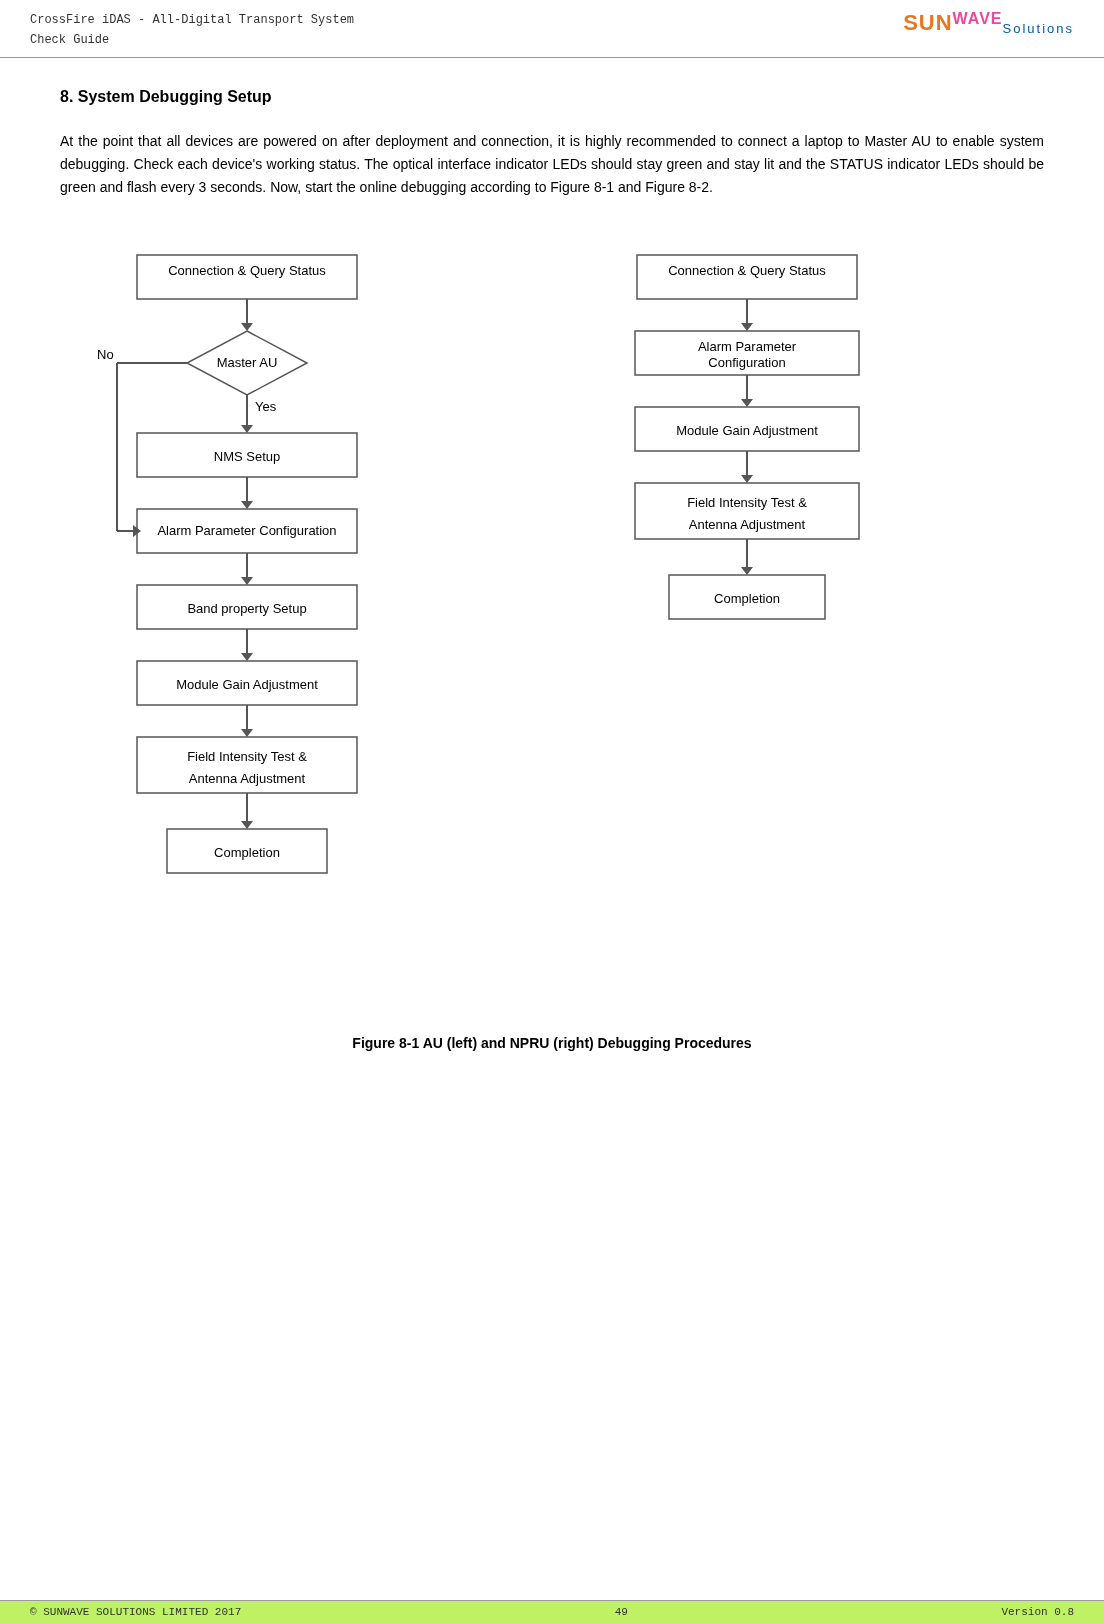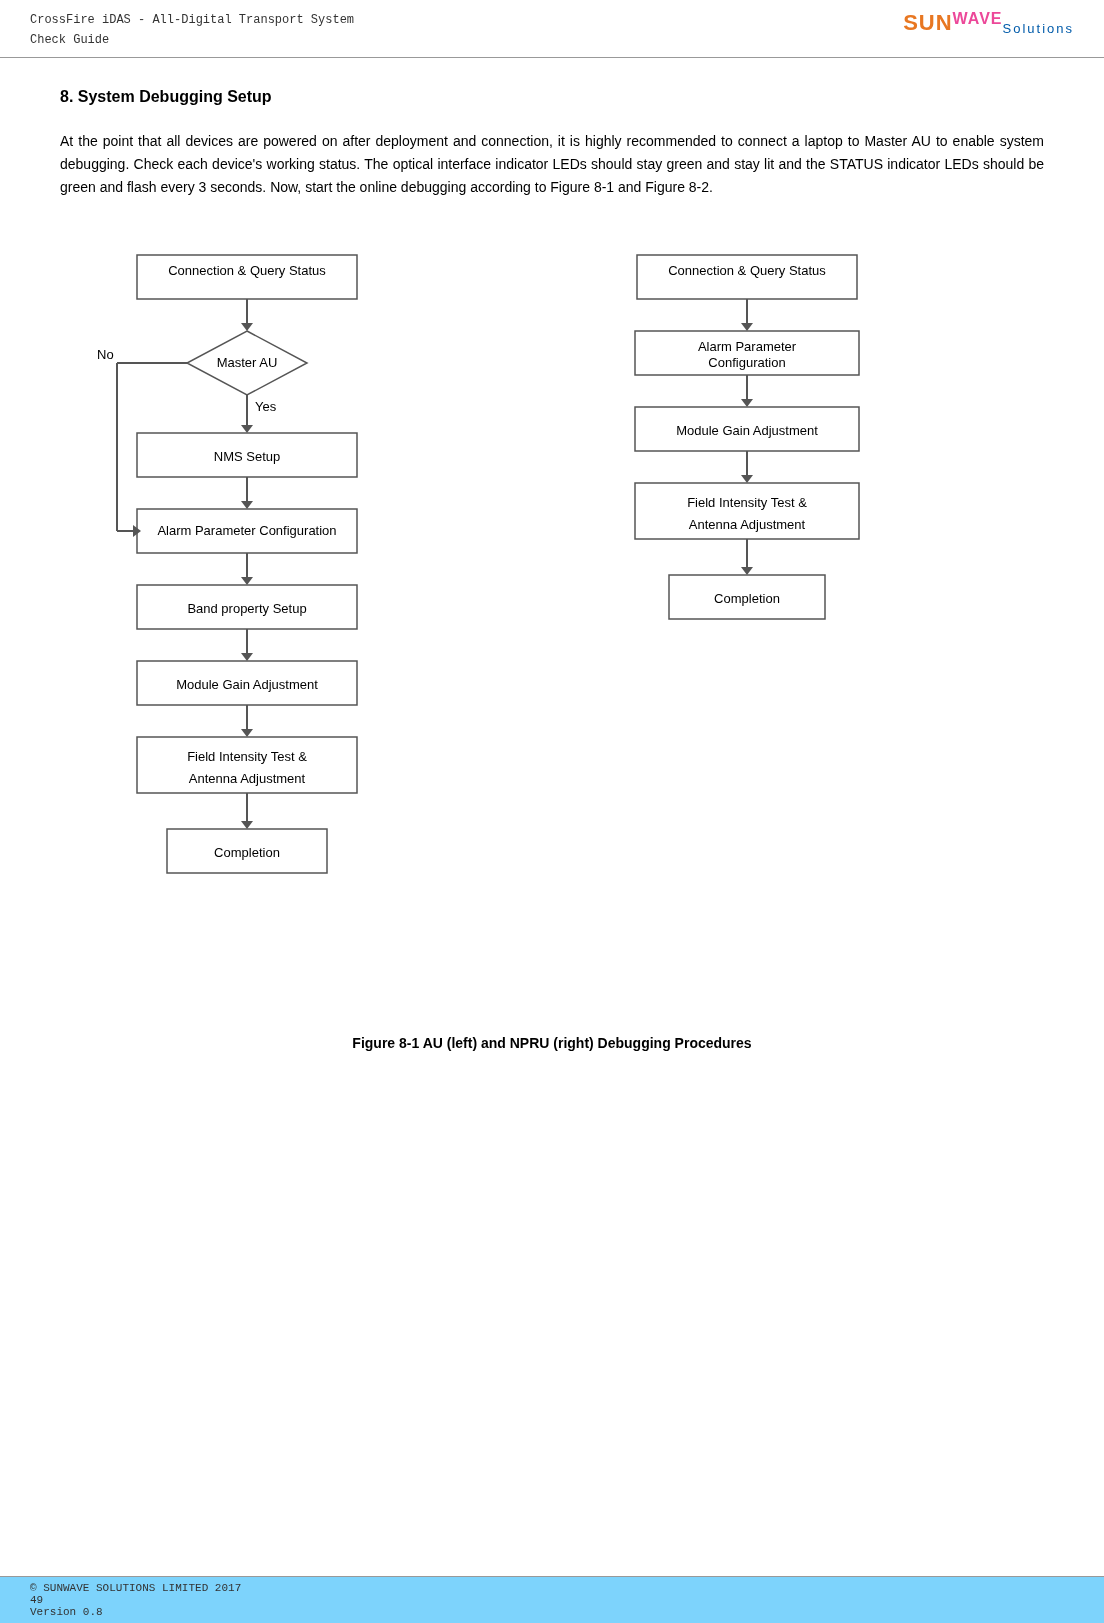--- a/index.html
+++ b/index.html
@@ -56,22 +56,21 @@
       bottom: 0;
       left: 0;
       width: 1104px;
       border-top: 1px solid #999;
       display: flex;
       justify-content: space-between;
       padding: 5px 30px;
       font-family: 'Courier New', monospace;
       font-size: 11px;
       color: #333;
-      background: #7dd3fc;
-      flex-direction: column;
+      background: #bef264;
     }
 
     
     .main {
       padding: 30px 60px 80px 60px;
     }
 
     .section-title {
       font-size: 16px;
       font-weight: bold;

